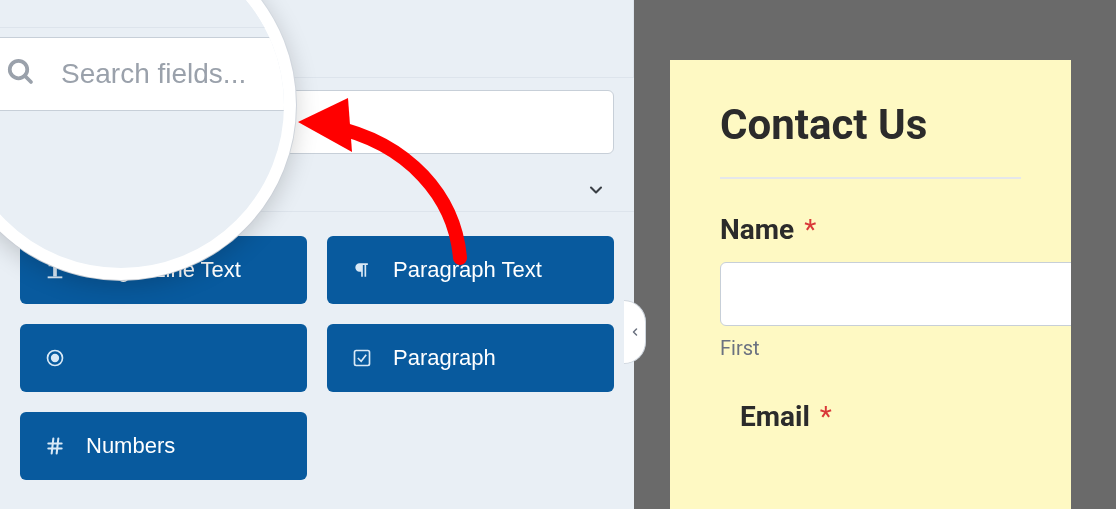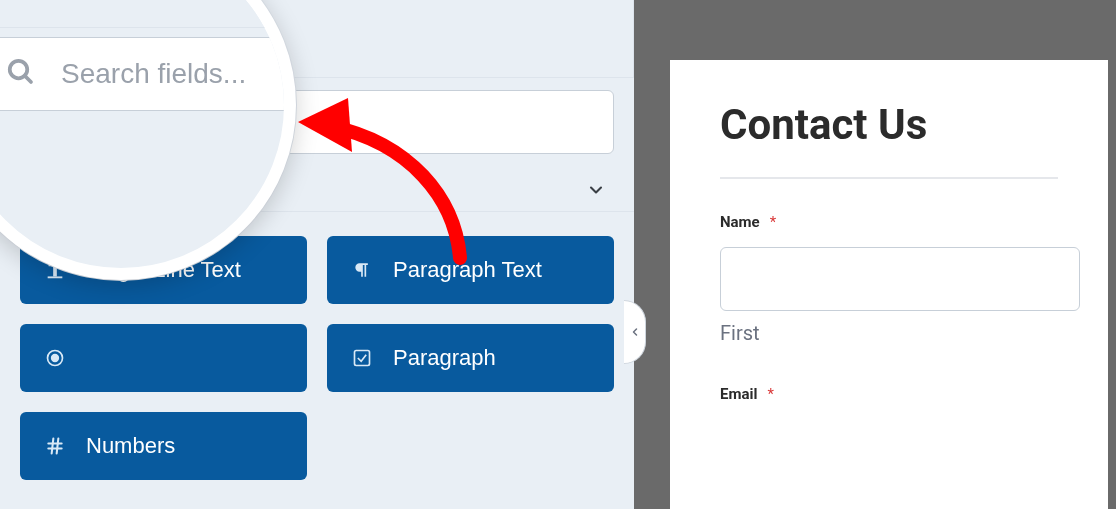--- a/index.html
+++ b/index.html
@@ -48,34 +48,34 @@
     
     .collapse-handle {
       position:absolute; left:624px; top:300px; width:22px; height:64px;
       background:#fff; border:1px solid #cfd6de; border-left:none;
       border-radius:0 32px 32px 0; display:flex; align-items:center; justify-content:center;
       color:#6b7280; font-size:16px;
     }
     
     .preview-wrap { position:absolute; left:650px; top:0; width:466px; height:509px; background:#6a6a6a; }
     .preview-card {
-      position:absolute; left:20px; top:60px; width:438px; height:449px; background:#ffffff;
+      position:absolute; left:20px; top:60px; width:401px; height:449px; background:#fef9c3;
       padding:40px 50px 4px 50px; overflow:hidden;
     }
     .form-title { font-size:42px; font-weight:700; color:#2b2b2b; margin-bottom:28px; }
     .hr { border:none; border-top:2px solid #e5e7eb; margin-bottom:34px; }
-    .field-label { font-size:15px; font-weight:700; color:#2b2b2b; display:flex; gap:10px; align-items:center; margin-bottom:16px;}
+    .field-label { font-size:28px; font-weight:700; color:#2b2b2b; display:flex; gap:10px; align-items:center; margin-bottom:16px;}
     .req { color:#d93838; font-weight:400; }
     .name-row { display:flex; gap:30px; }
     .name-col { display:flex; flex-direction:column; gap:10px; }
     .name-col input {
       width:360px; height:64px; border:1px solid #c7cfd8; border-radius:6px; font-size:20px; padding:0 14px;
     }
     .sublabel { font-size:20px; color:#6b7280; }
-    .email-block { margin-top:40px; }
+    .email-block { margin-top:40px;margin-left:20px; }
     
     .lens {
       position:absolute; left:-54px; top:-70px; width:350px; height:350px; border-radius:50%;
       background:#e9eff5; border:12px solid #fff; box-shadow:0 6px 24px rgba(0,0,0,.18), 0 0 0 1px #e2e8f0;
       overflow:hidden; z-index:30;
     }
     .lens .tabs { height:84px; transform:translateY(2px); }
     .lens .tab { font-size:24px; }
     .lens .search-row-z {
       position:absolute; left:20px; top:95px; width:576px; height:74px;

